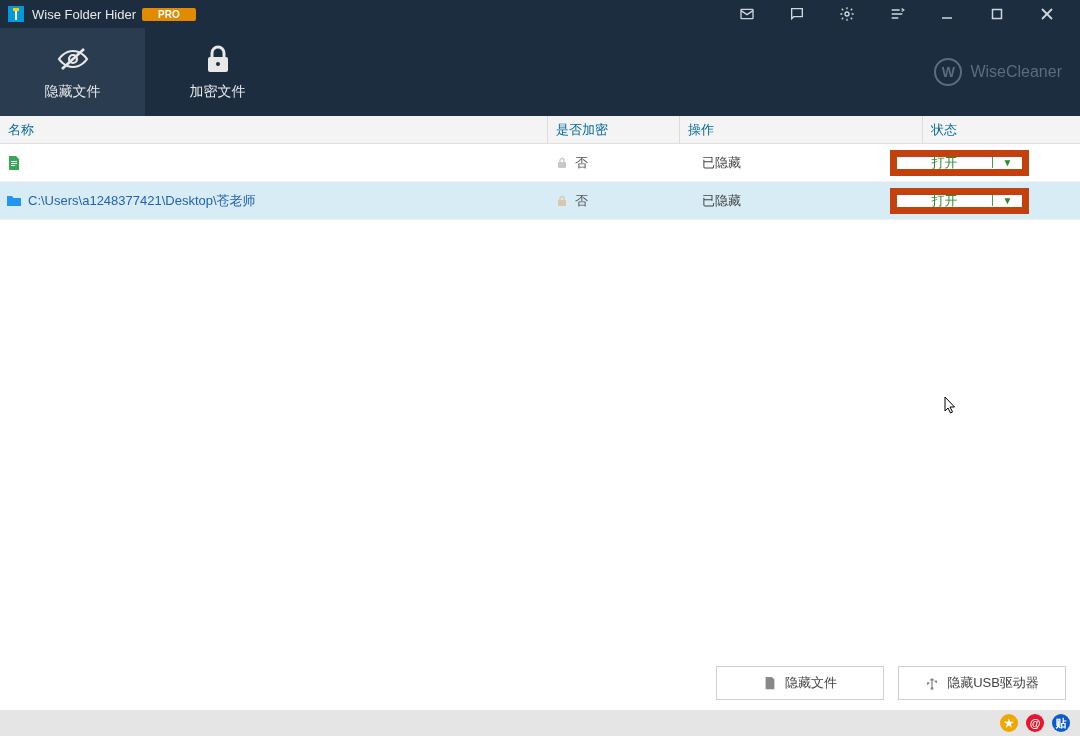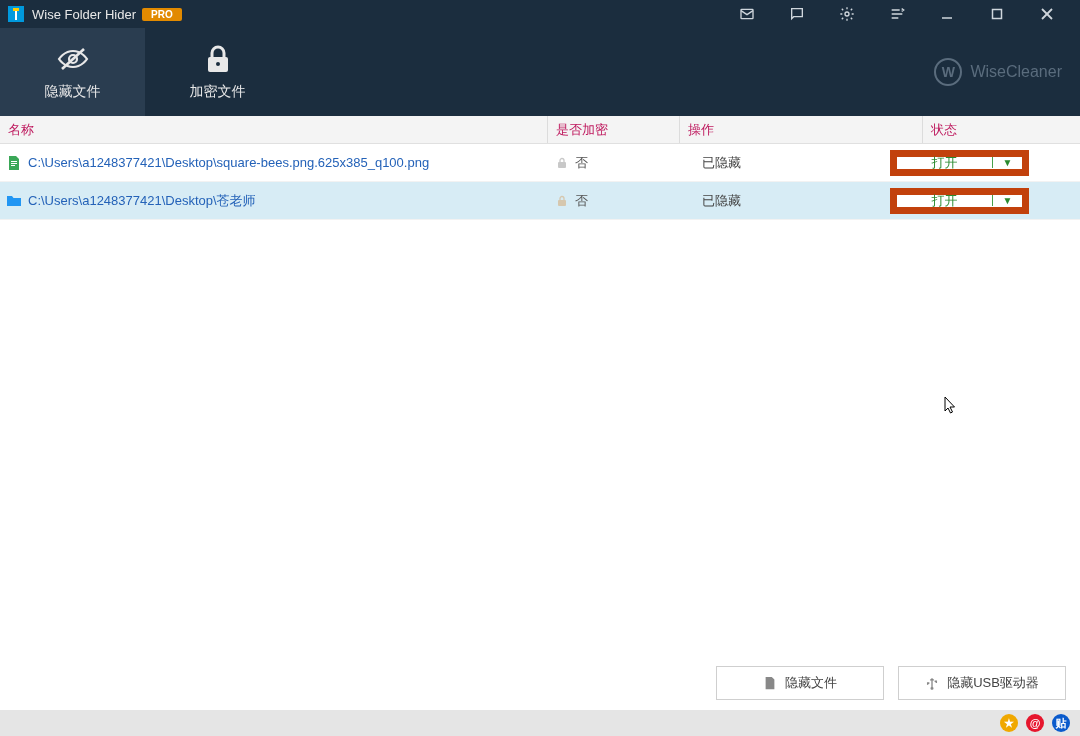--- a/index.html
+++ b/index.html
@@ -2,39 +2,39 @@
 <html><head>
 <meta charset="utf-8">
 <style>
 * { margin: 0; padding: 0; box-sizing: border-box; font-family: "Microsoft YaHei", Arial, sans-serif; }
 body { width: 1080px; height: 736px; background: #fff; display: flex; flex-direction: column; overflow: hidden; }
 
 
 .titlebar { height: 28px; background: #1b2d3e; display: flex; align-items: center; padding: 0 8px; color: #fff; }
 .titlebar .app-icon { width: 16px; height: 16px; background: #0099dd; margin-right: 8px; display: inline-flex; align-items: center; justify-content: center; font-size: 10px; }
 .titlebar .app-title { font-size: 13px; color: #e8e8e8; }
-.titlebar .pro-badge { background: #e28a00; color: #fff; font-size: 10px; padding: 1px 9px; margin-left: 6px; border-radius: 2px; font-weight: bold; }
+.titlebar .pro-badge { background: #e28a00; color: #fff; font-size: 10px; padding: 1px 16px; margin-left: 6px; border-radius: 2px; font-weight: bold; }
 .titlebar .spacer { flex: 1; }
 .titlebar .tb-btn { width: 50px; height: 28px; display: inline-flex; align-items: center; justify-content: center; color: #cfd6dc; cursor: pointer; }
 .titlebar .tb-btn svg { width: 16px; height: 16px; }
 .titlebar .tb-btn.win svg { width: 12px; height: 12px; }
 .titlebar .tb-btn.close svg { width: 14px; height: 14px; }
 
 
 .toolbar { height: 88px; background: #1b2d3e; display: flex; align-items: stretch; position: relative; }
 .tool-tab { width: 145px; display: flex; flex-direction: column; align-items: center; justify-content: center; color: #e8e8e8; cursor: pointer; gap: 8px; }
 .tool-tab.active { background: #2a3d50; }
 .tool-tab .tab-icon { height: 32px; display: flex; align-items: center; justify-content: center; }
 .tool-tab .tab-label { font-size: 14px; }
 .brand { position: absolute; right: 18px; top: 50%; transform: translateY(-50%); display: flex; align-items: center; gap: 8px; color: #5a6c7d; }
 .brand-circle { width: 28px; height: 28px; border: 2px solid #5a6c7d; border-radius: 50%; display: flex; align-items: center; justify-content: center; font-weight: bold; font-size: 14px; }
 .brand-text { font-size: 16px; }
 
 
-.col-headers { height: 28px; background: #f4f4f4; display: flex; align-items: center; border-bottom: 1px solid #e0e0e0; font-size: 13px; color: #be185d; }
+.col-headers { height: 28px; background: #f4f4f4; display: flex; align-items: center; border-bottom: 1px solid #e0e0e0; font-size: 13px; color: #0369a1; }
 .col-headers .col { border-left: 1px solid #dcdcdc; padding-left: 8px; height: 100%; display: flex; align-items: center; }
 .col-headers .col:first-child { border-left: none; }
 .col-name { width: 547px; padding-left: 6px; }
 .col-enc { width: 132px; }
 .col-status { width: 158px; }
 .col-action { flex: 1; }
 
 
 .rows { flex: 1; background: #fff; }
 .row { display: flex; align-items: center; height: 38px; font-size: 13px; border-bottom: 1px solid #f2f2f2; }
@@ -160,21 +160,20 @@
   <div class="row">
     <div class="cell-name">
       <span class="file-icon">
         <svg viewBox="0 0 16 16">
             <path d="M3 1h7l3 3v11H3z" fill="#3aa757"></path>
             <rect x="5" y="6" width="6" height="1" fill="#fff"></rect>
             <rect x="5" y="8" width="6" height="1" fill="#fff"></rect>
             <rect x="5" y="10" width="4" height="1" fill="#fff"></rect>
           </svg>
       </span>
-      <span class="file-path">C:\Users\a1248377421\Desktop\square-bees.png.625x385_q100.png</span>
     </div>
     <div class="cell-enc">
       <span class="lock-small">
         <svg width="12" height="12" viewBox="0 0 12 12" fill="#c8c8c8">
             <rect x="2" y="5" width="8" height="6" rx="1"></rect>
             <path d="M4 5V3.5a2 2 0 0 1 4 0V5" fill="none" stroke="#c8c8c8" stroke-width="1.3"></path>
           </svg>
       </span>
       <span>否</span>
     </div>

